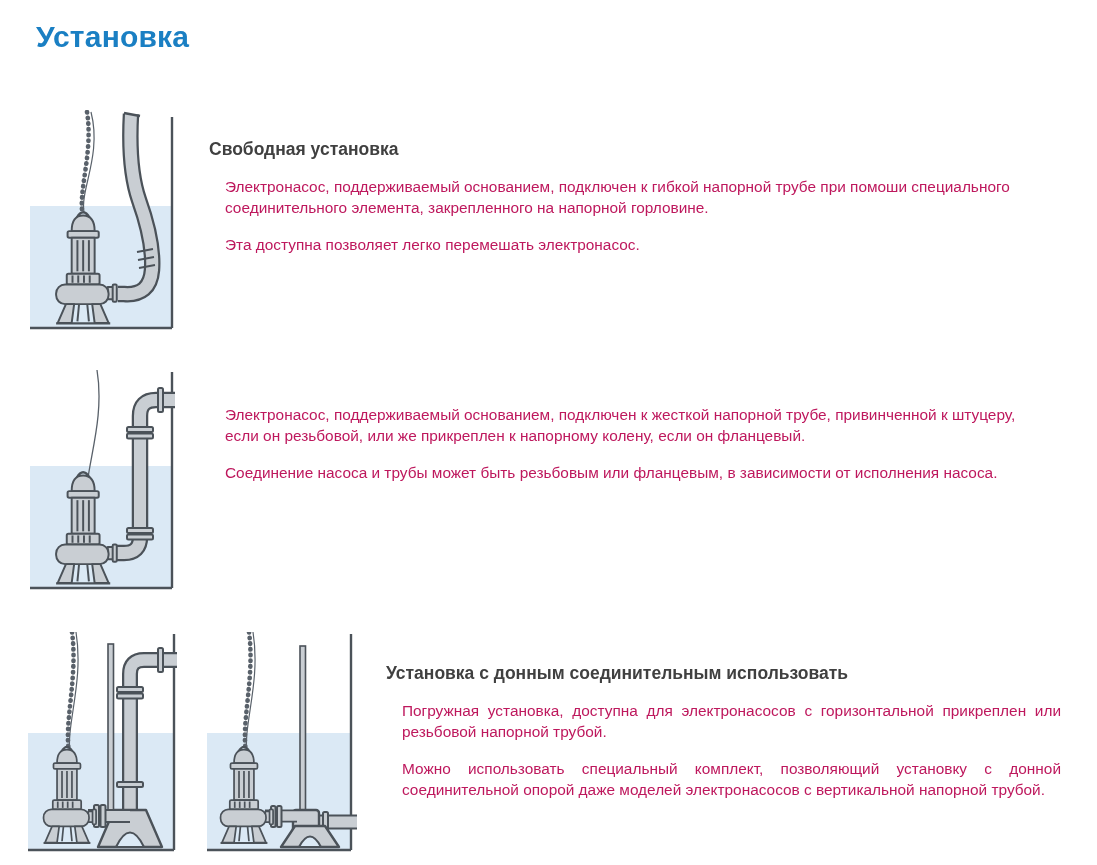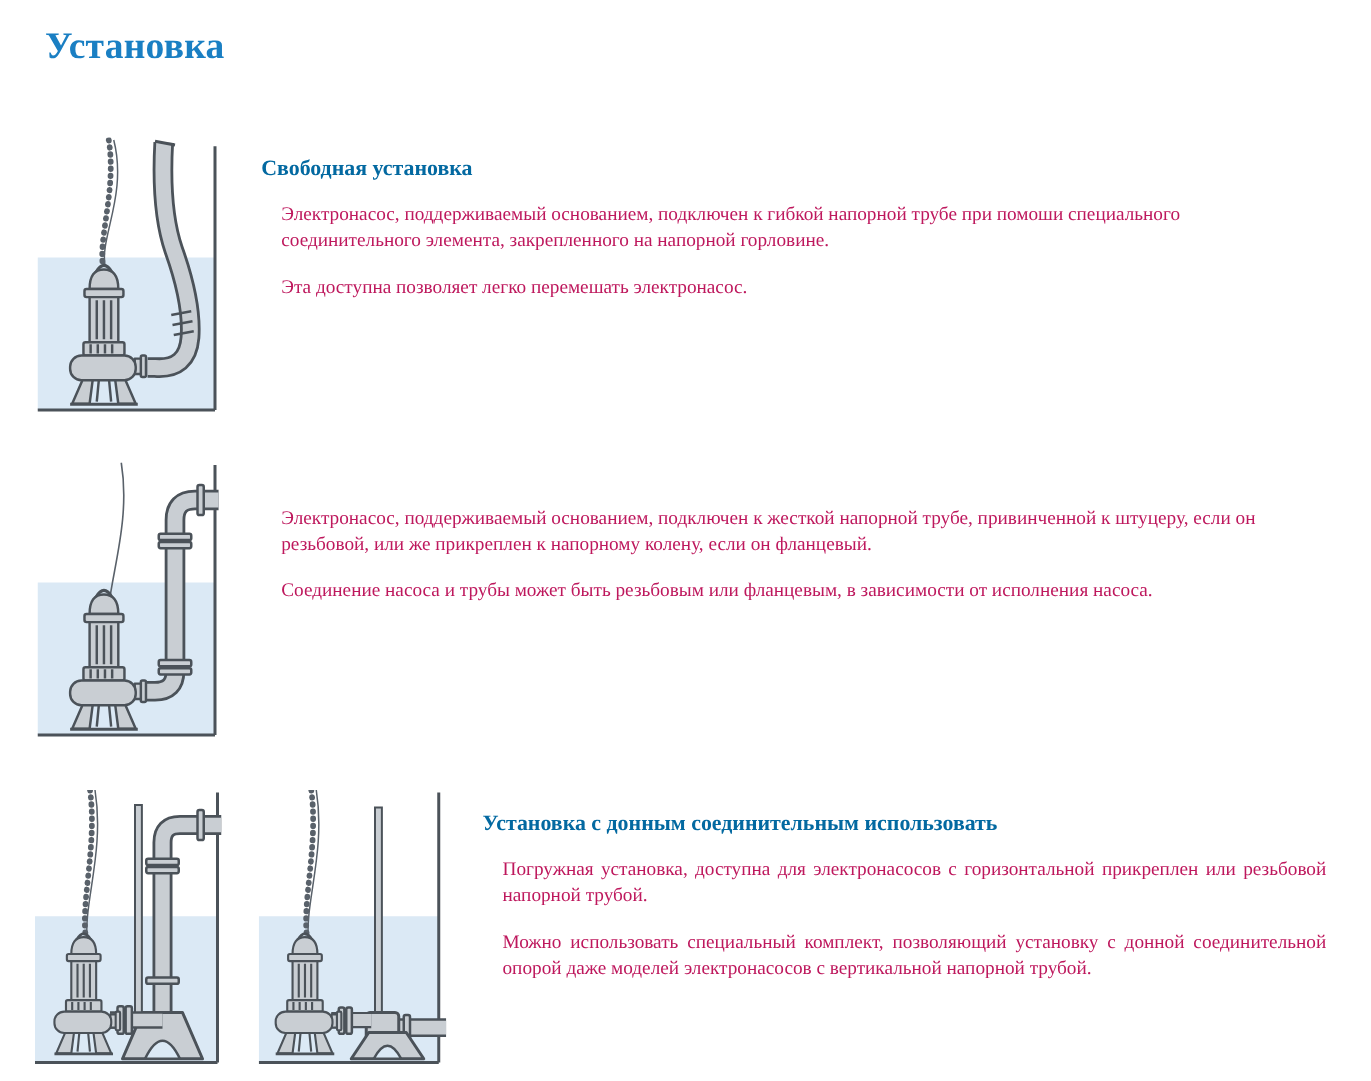--- a/index.html
+++ b/index.html
@@ -2,42 +2,42 @@
 <html lang="ru"><head>
 <meta charset="utf-8">
 <style>
   * { box-sizing: border-box; }
   html, body { margin: 0; padding: 0; background: #ffffff; }
   .page {
     position: relative;
     width: 1097px;
     height: 865px;
     background: #ffffff;
-    font-family: Liberation Serif, serif;
+    font-family: Liberation Sans, sans-serif;
     overflow: hidden;
   }
   .page-title {
     position: absolute;
     left: 36px;
     top: 20px;
     font-size: 30px;
     font-weight: 700;
     color: #1a7fc3;
     letter-spacing: 0.2px;
   }
   .section-text { position: absolute; }
   .sec-text-1 { left: 209px; top: 124px; width: 858px; }
   .sec-text-2 { left: 209px; top: 388px; width: 858px; }
   .sec-text-3 { left: 386px; top: 648px; width: 691px; }
   .section-heading {
-    margin: 0 0 10px 0;
+    margin: 15px 0 10px 0;
     font-size: 17.5px;
     line-height: 21px;
     font-weight: 700;
-    color: #0369a1;
+    color: #404040;
   }
   .section-body p {
     margin: 16px;
     font-size: 15.4px;
     line-height: 21px;
     color: #be185d;
   }
   .sec-text-3 .section-body p { text-align: justify; }
   .ill { position: absolute; }
   .ill-1 { left: 30px;  top: 110px; }

